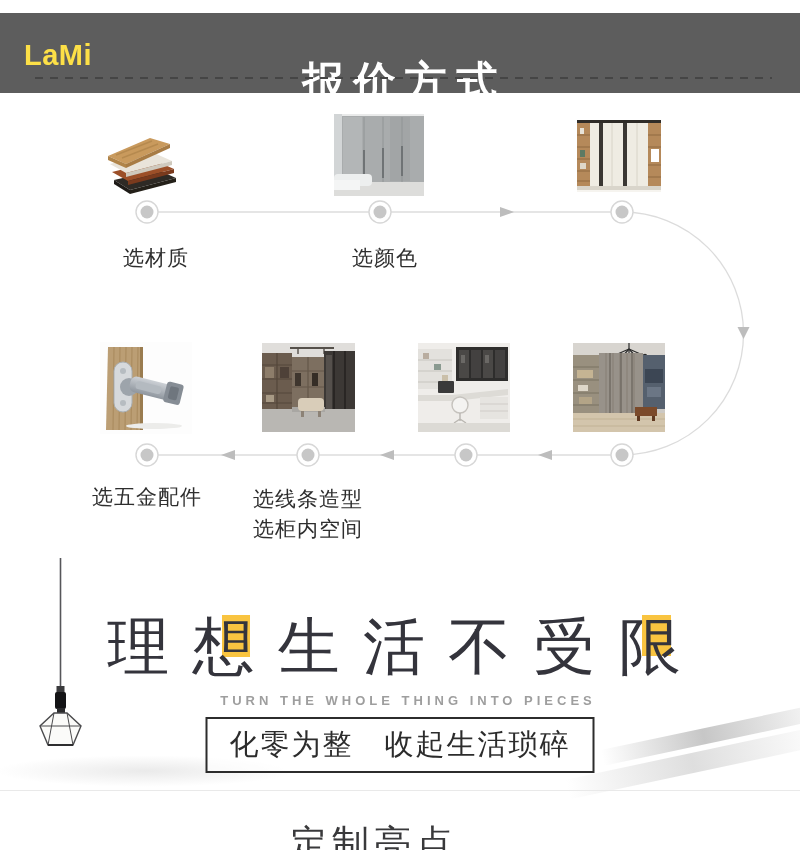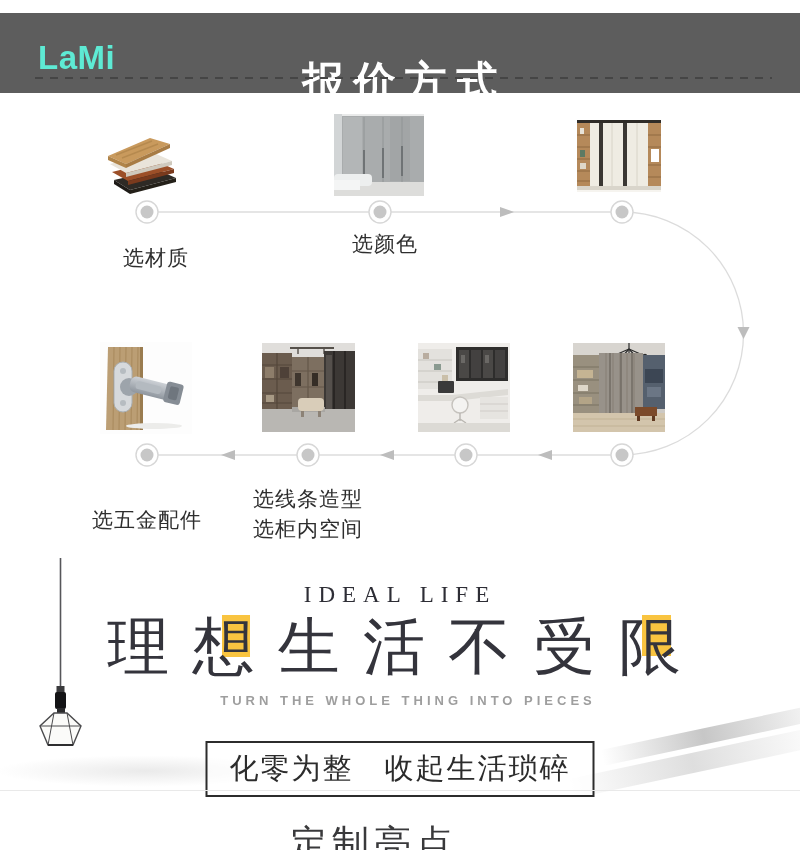--- a/index.html
+++ b/index.html
@@ -1,50 +1,50 @@
 <!DOCTYPE html>
 <html style="--accent: #f9c440; --bar: #5d5d5d;"><head>
 <meta charset="utf-8">
 <style>
   html,body{margin:0;padding:0;background:#fff;}
   .page{position:relative;width:800px;height:850px;margin:0 auto;background:#fff;overflow:hidden;
         font-family:"Liberation Sans",sans-serif;color:#2e2e2e;}
 
   
   .topbar{position:absolute;left:0;top:13px;width:800px;height:80px;background:var(--bar,#5d5d5d);}
-  .logo{position:absolute;left:38px;top:26px;font-size:33px;font-weight:700;color:#5eead4;letter-spacing:.5px;}
+  .logo{position:absolute;left:24px;top:26px;font-size:29px;font-weight:700;color:#fde047;letter-spacing:.5px;}
   .bar-title{position:absolute;left:0;top:17px;width:100%;text-align:center;color:#ffffff;
              font-size:42px;font-weight:700;letter-spacing:9px;padding-left:9px;box-sizing:border-box;line-height:48px;}
   .dashes{position:absolute;left:35px;right:28px;top:64px;height:2px;
           background:repeating-linear-gradient(90deg,#454545 0 8px,rgba(0,0,0,0) 8px 15px);}
 
   
   .flow{position:absolute;inset:0;}
   .connectors{position:absolute;left:0;top:0;}
   .photo{position:absolute;display:block;}
   .p1{left:100px;top:136px;}  .p2{left:334px;top:114px;}  .p3{left:577px;top:120px;}
   .p4{left:100px;top:342px;}  .p5{left:262px;top:343px;}  .p6{left:418px;top:343px;}  .p7{left:573px;top:343px;}
   .cap{position:absolute;width:170px;text-align:center;font-size:21px;line-height:30px;color:#2e2e2e;letter-spacing:1px;}
-  .c1{left:71px;top:243px;}   .c2{left:300px;top:229px;}  .c3{left:537px;top:243px;}
-  .c4{left:62px;top:505px;}   .c5{left:223px;top:484px;}  .c6{left:381px;top:484px;}  .c7{left:537px;top:484px;}
+  .c1{left:71px;top:243px;}   .c2{left:300px;top:243px;}  .c3{left:537px;top:243px;}
+  .c4{left:62px;top:482px;}   .c5{left:223px;top:484px;}  .c6{left:381px;top:484px;}  .c7{left:537px;top:484px;}
 
   
   .lamp{position:absolute;left:39px;top:556px;}
   .eyebrow{position:absolute;left:0;top:582px;width:800px;text-align:center;
            font-family:"Liberation Serif",serif;font-size:23px;letter-spacing:7px;color:#2d2d35;}
   .hero-title{position:absolute;left:0;top:611px;width:788px;text-align:center;z-index:0;
               font-size:62px;line-height:72px;font-weight:500;color:#34343c;letter-spacing:0;}
   .ch{position:relative;display:inline-block;margin:0 3px;}
   .hl-xiang::before{content:"";position:absolute;z-index:-1;left:47%;top:6%;width:45%;height:58%;background:var(--accent,#f9c440);}
   .hl-xian::before {content:"";position:absolute;z-index:-1;left:37%;top:5%;width:47%;height:58%;background:var(--accent,#f9c440);}
   .hero-sub{position:absolute;left:0;top:693px;width:800px;text-align:center;
             font-size:13px;font-weight:700;letter-spacing:4px;color:#9e9e9e;padding-left:8px;}
   .slogan{position:absolute;left:50%;top:717px;transform:translateX(-50%);
           border:2px solid #2c2c2c;padding:6px 22px;font-size:29px;letter-spacing:2px;
-          color:#2c2c2c;white-space:nowrap;background:rgba(255,255,255,.6);margin-top:24px;}
+          color:#2c2c2c;white-space:nowrap;background:rgba(255,255,255,.6);}
   .swoosh-a{position:absolute;left:600px;top:726px;width:230px;height:16px;transform:rotate(-12deg);
             background:linear-gradient(90deg,rgba(185,185,185,0) 0%,rgba(180,180,180,.75) 45%,rgba(225,225,225,.1) 100%);}
   .swoosh-b{position:absolute;left:565px;top:753px;width:255px;height:20px;transform:rotate(-12deg);
             background:linear-gradient(90deg,rgba(200,200,200,0) 0%,rgba(195,195,195,.55) 50%,rgba(235,235,235,.08) 100%);}
   .streak{position:absolute;left:-20px;top:750px;width:330px;height:42px;
           background:radial-gradient(ellipse 60% 50% at 50% 50%,rgba(205,205,205,.42),rgba(255,255,255,0) 75%);}
 
   
   .divider{position:absolute;left:0;top:790px;width:800px;height:1px;background:#e9e9e9;}
   .footer-title{position:absolute;left:-26px;top:791px;width:800px;text-align:center;
@@ -276,21 +276,20 @@
     <rect x="18" y="152" width="8" height="5" fill="#2a2a2c"></rect>
     <polygon points="15,157 28,157 42,170 34,189 9,189 1,170" fill="#fbfbf9" stroke="#4b4b4d" stroke-width="1.4"></polygon>
     <path d="M1,170 L42,170 M15,157 L9,189 M28,157 L34,189" stroke="#4b4b4d" stroke-width="1" fill="none"></path>
     <line x1="9" y1="189" x2="34" y2="189" stroke="#2e2e30" stroke-width="2"></line>
   </svg>
 
   <div class="streak"></div>
   <div class="swoosh-a"></div>
   <div class="swoosh-b"></div>
 
-  <div class="eyebrow">IDEAL LIFE</div>
 
   <div class="hero-title">
     <span class="ch">理</span>
     <span class="ch hl-xiang">想</span>
     <span class="ch">生</span>
     <span class="ch">活</span>
     <span class="ch">不</span>
     <span class="ch">受</span>
     <span class="ch hl-xian">限</span>
   </div>

